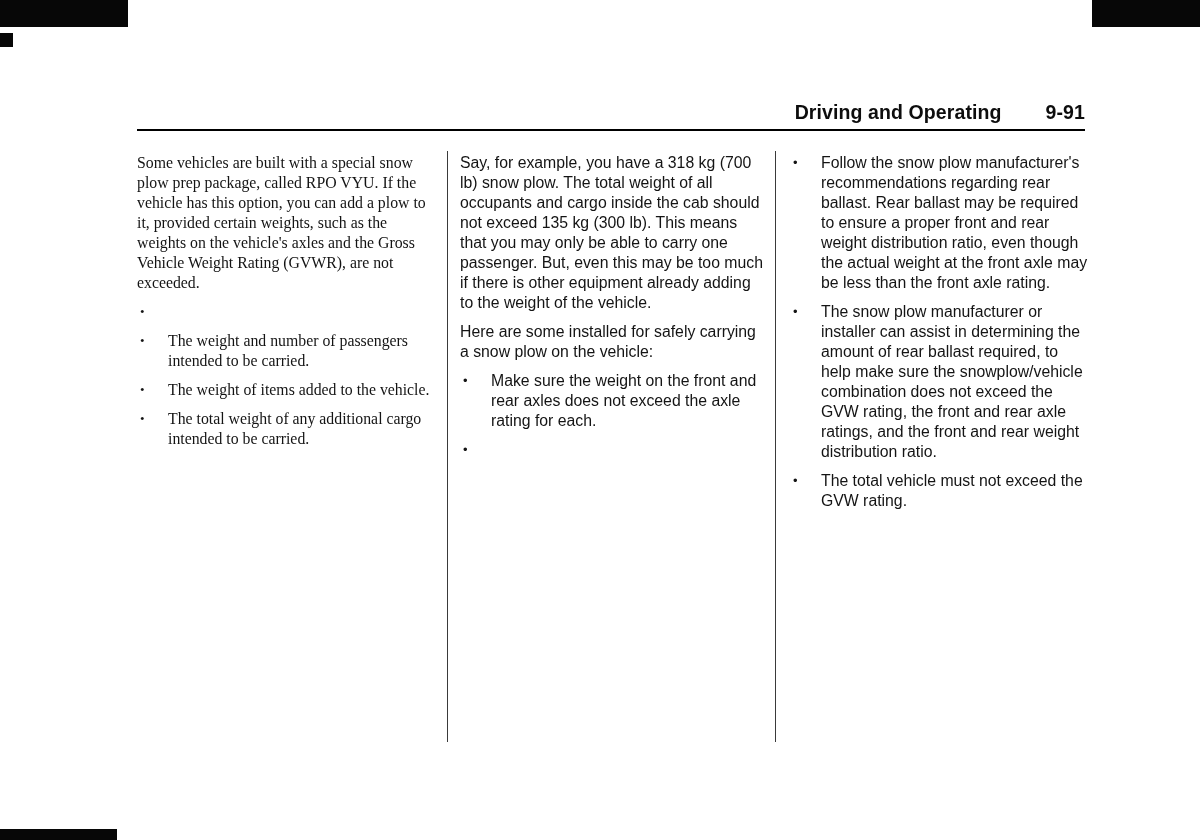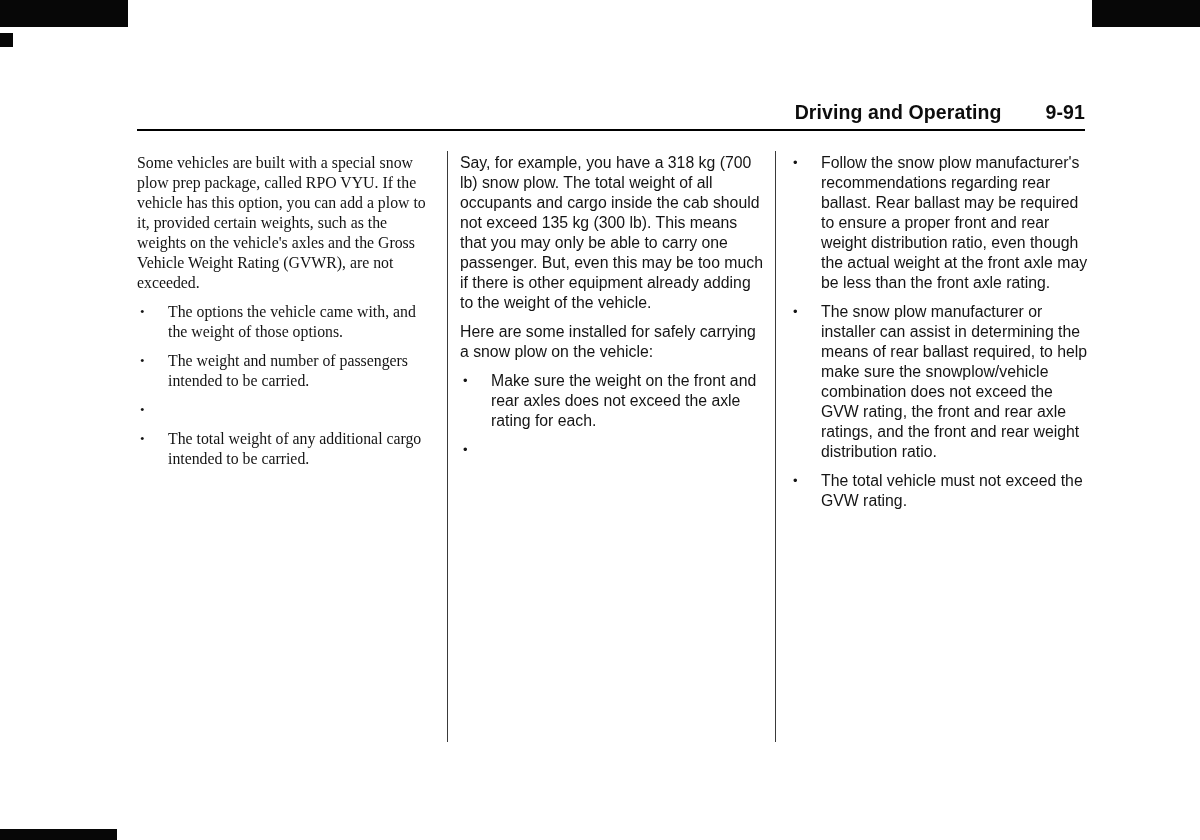--- a/index.html
+++ b/index.html
@@ -92,28 +92,28 @@
   <header class="page-header">
     <span>Driving and Operating</span>
     <span>9-91</span>
   </header>
   <div class="header-rule"></div>
 
   <div class="col col1">
       <p class="para">Some vehicles are built with a special snow plow prep package, called RPO VYU. If the vehicle has this option, you can add a plow to it, provided certain weights, such as the weights on the vehicle's axles and the Gross Vehicle Weight Rating (GVWR), are not exceeded.</p>
       <div class="bullet">
         <span class="dot">•</span>
-        <span class="bullet-text">The options the vehicle came with, and the weight of those options.</span>
       </div>
       <div class="bullet">
         <span class="dot">•</span>
         <span class="bullet-text">The weight and number of passengers intended to be carried.</span>
       </div>
       <div class="bullet">
         <span class="dot">•</span>
+        <span class="bullet-text">The weight of items added to the vehicle.</span>
       </div>
       <div class="bullet">
         <span class="dot">•</span>
         <span class="bullet-text">The total weight of any additional cargo intended to be carried.</span>
       </div>
     </div>
   <div class="vsep vsep1"></div>
   <div class="col col2">
       <p class="para">Say, for example, you have a 318 kg (700 lb) snow plow. The total weight of all occupants and cargo inside the cab should not exceed 135 kg (300 lb). This means that you may only be able to carry one passenger. But, even this may be too much if there is other equipment already adding to the weight of the vehicle.</p>
       <p class="para">Here are some installed for safely carrying a snow plow on the vehicle:</p>
@@ -126,21 +126,21 @@
       </div>
     </div>
   <div class="vsep vsep2"></div>
   <div class="col col3">
       <div class="bullet">
         <span class="dot">•</span>
         <span class="bullet-text">Follow the snow plow manufacturer's recommendations regarding rear ballast. Rear ballast may be required to ensure a proper front and rear weight distribution ratio, even though the actual weight at the front axle may be less than the front axle rating.</span>
       </div>
       <div class="bullet">
         <span class="dot">•</span>
-        <span class="bullet-text">The snow plow manufacturer or installer can assist in determining the means of rear ballast required, to help make sure the snowplow/vehicle combination does not exceed the GVW rating, the front and rear axle ratings, and the front and rear weight distribution ratio.</span>
+        <span class="bullet-text">The snow plow manufacturer or installer can assist in determining the amount of rear ballast required, to help make sure the snowplow/vehicle combination does not exceed the GVW rating, the front and rear axle ratings, and the front and rear weight distribution ratio.</span>
       </div>
       <div class="bullet">
         <span class="dot">•</span>
         <span class="bullet-text">The total vehicle must not exceed the GVW rating.</span>
       </div>
     </div>
 
 </div>
 
 </body></html>

